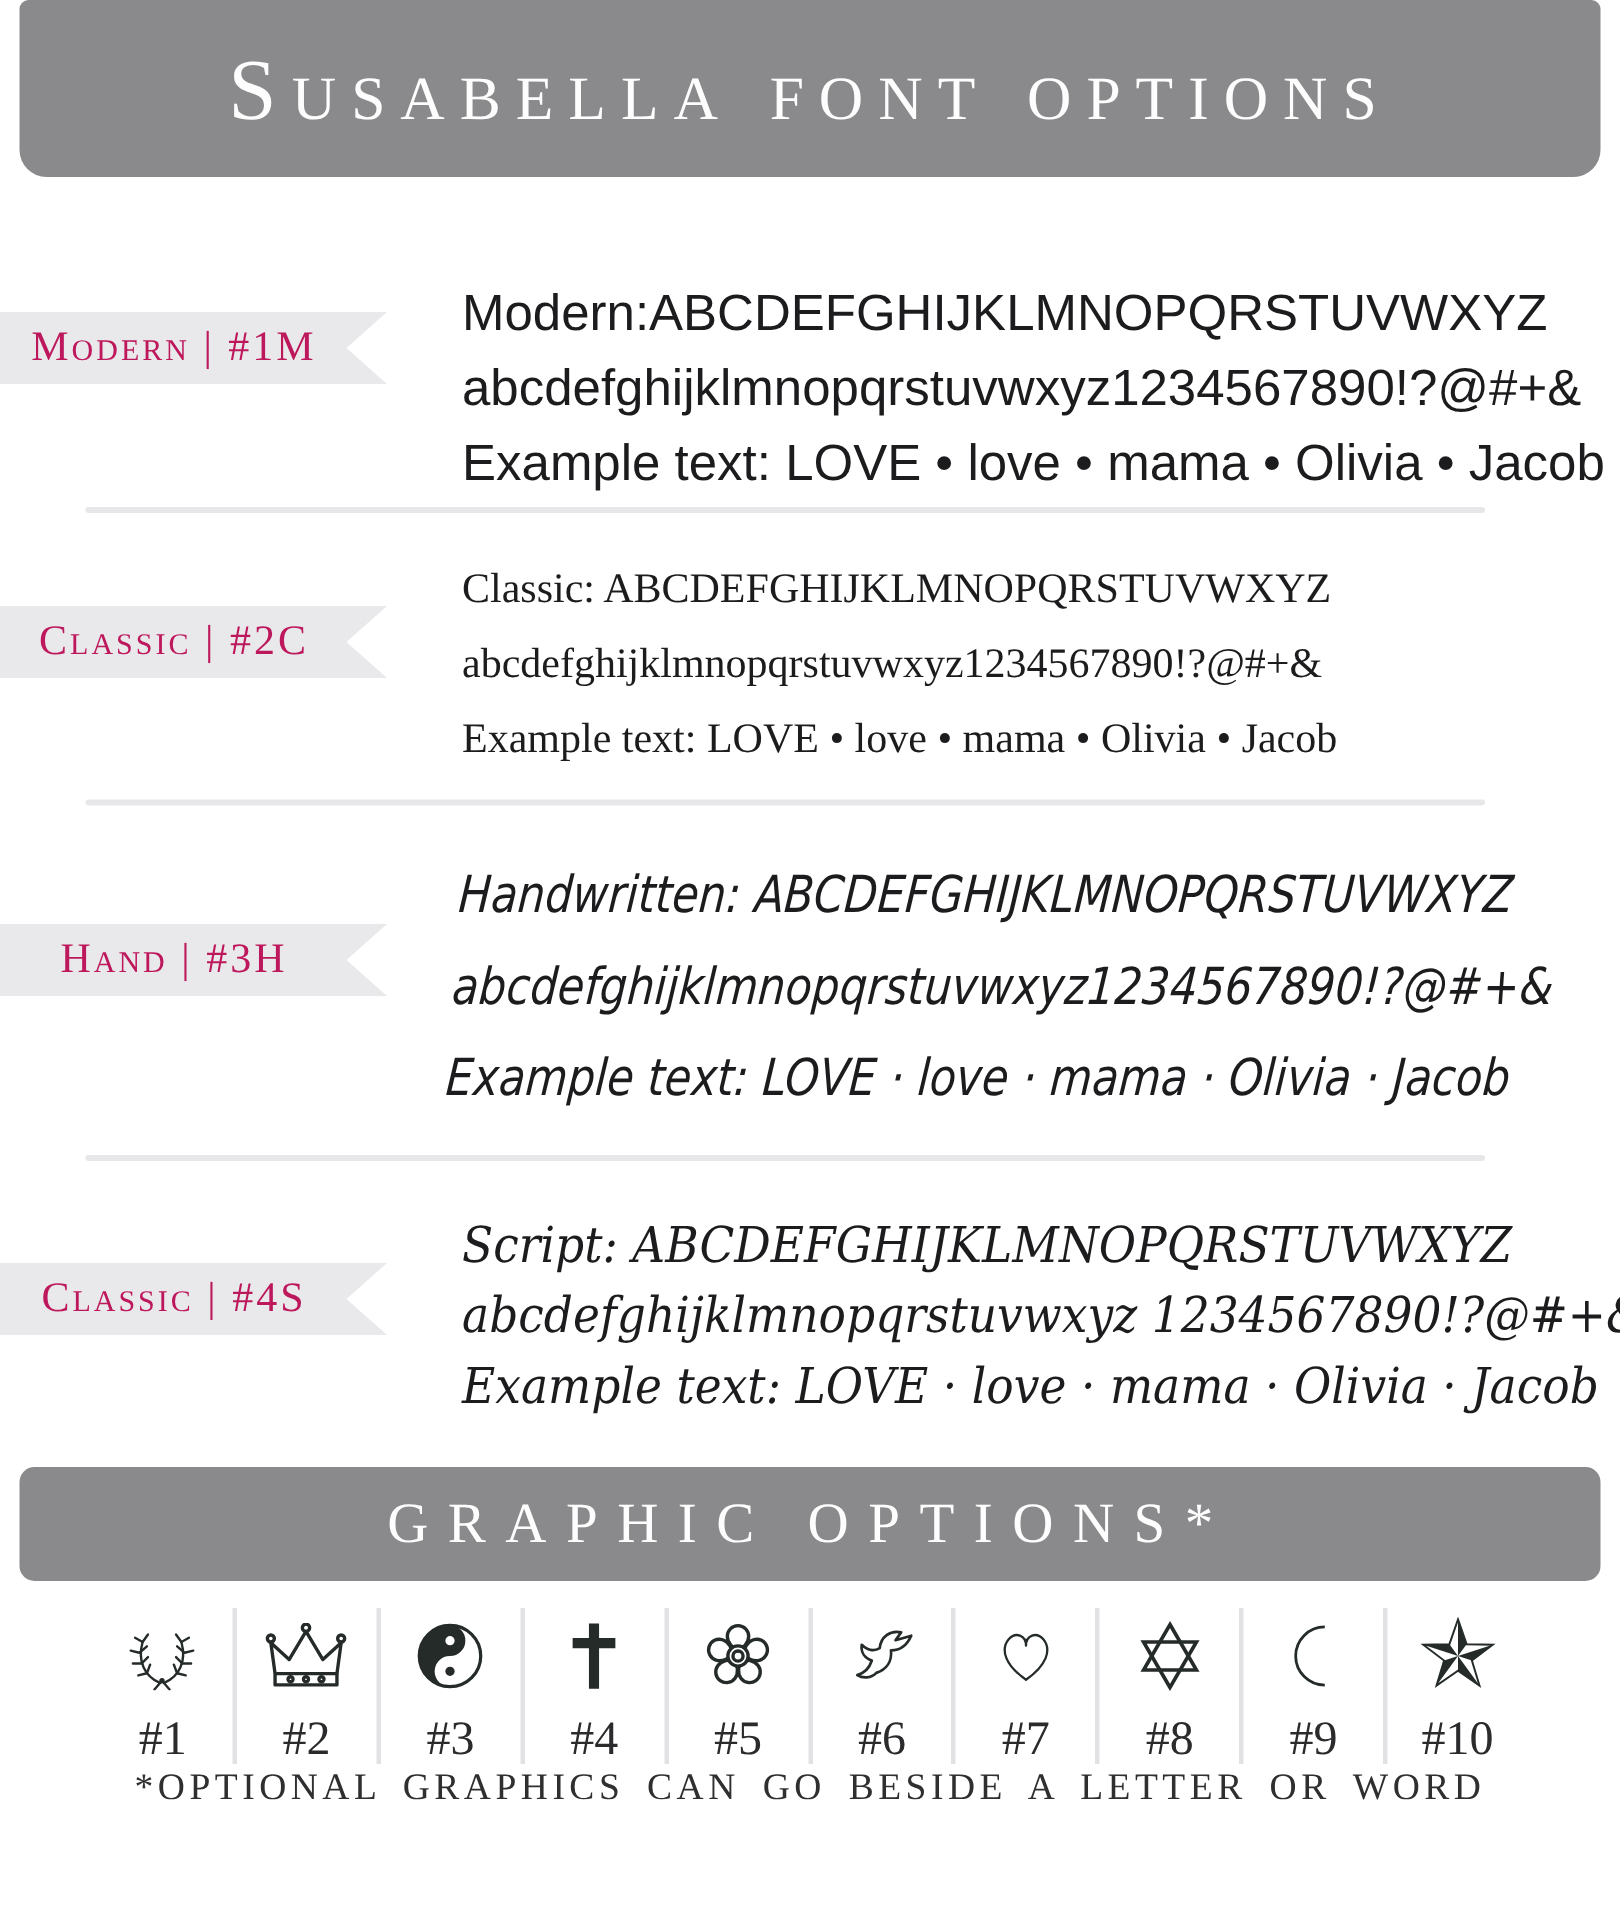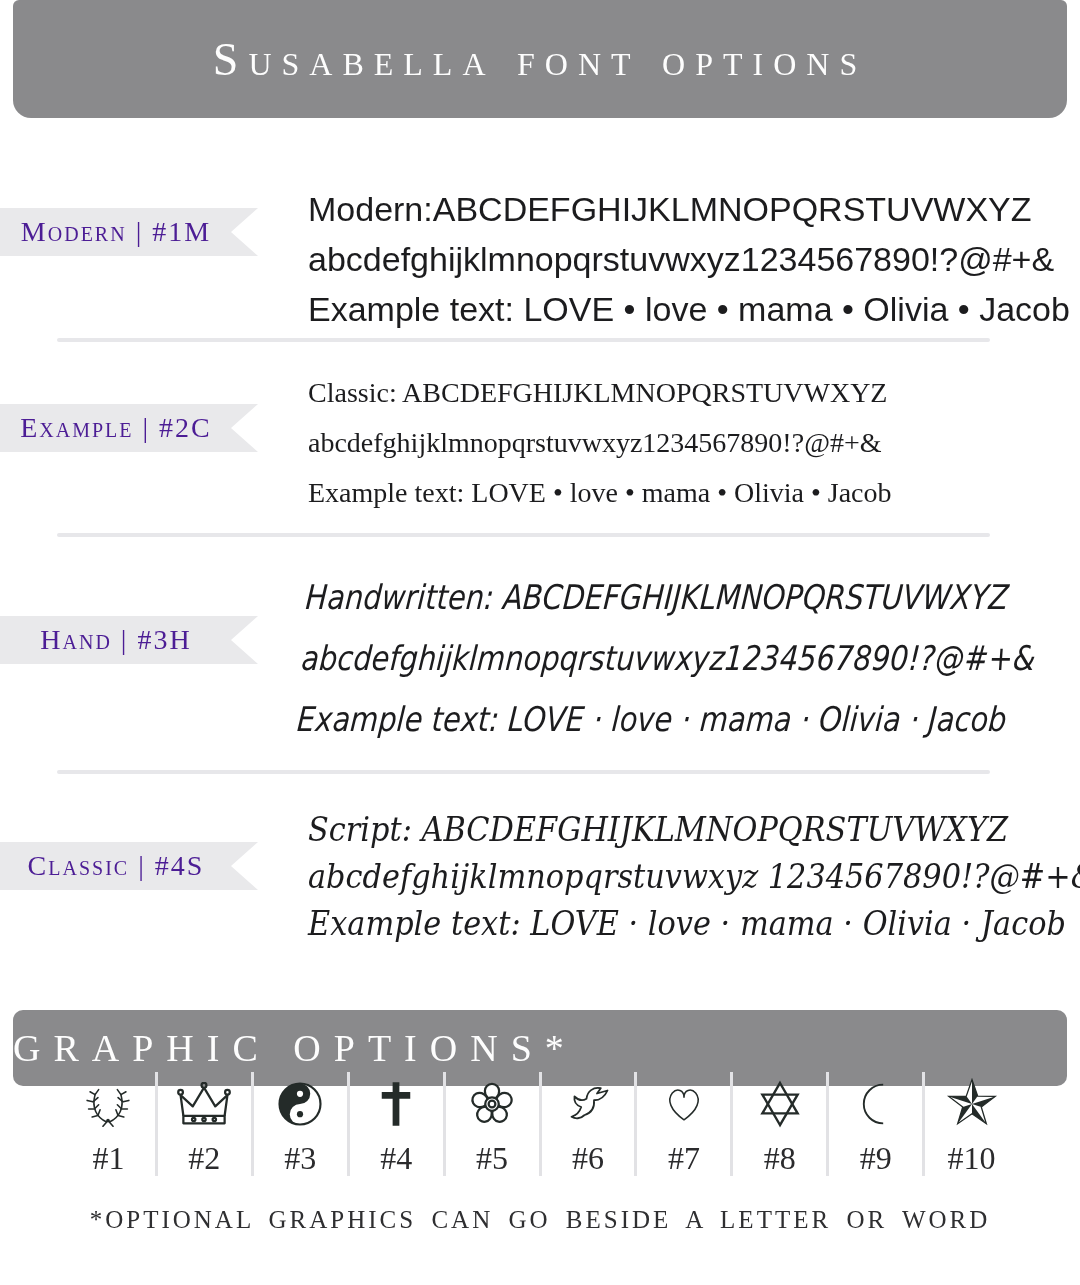--- a/index.html
+++ b/index.html
@@ -8,72 +8,72 @@
     font-family:"Liberation Serif", serif;overflow:hidden;
     -webkit-font-smoothing:antialiased;
   }
   
   .top-banner{
     position:absolute;left:13px;top:0;width:1054px;height:118px;
     background:#8a8a8c;border-radius:6px 6px 18px 18px;
     display:flex;align-items:center;justify-content:center;
   }
   .top-banner .title{
-    color:#fdfdfd;font-variant:small-caps;font-size:46px;
+    color:#fdfdfd;font-variant:small-caps;font-size:58px;
     letter-spacing:10px;white-space:nowrap;
   }
   
   .ribbon{
     position:absolute;left:0;width:258px;height:48px;background:#e9e9eb;
     clip-path:polygon(0 0,100% 0,calc(100% - 27px) 50%,100% 100%,0 100%);
     display:flex;align-items:center;justify-content:center;
   }
   .ribbon span{
-    padding-right:26px;color:#4c1d95;font-variant:small-caps;
+    padding-right:26px;color:#be185d;font-variant:small-caps;
     font-size:28px;letter-spacing:2px;white-space:nowrap;
   }
   
   .sample{position:absolute;left:308px;color:#1c1c1e;white-space:nowrap;}
   .sample div{white-space:nowrap;}
   .sample.modern{top:170px;font-family:"Liberation Sans", sans-serif;font-size:34px;line-height:50px;margin-top:14px;}
   .sample.classic{top:368px;font-family:"Liberation Serif", serif;font-size:28px;line-height:50px;}
   .sample.hand{
     top:567px;font-family:"DejaVu Sans", cursive;font-style:italic;
     font-size:34px;line-height:61px;transform:skewX(-4deg) scaleX(.85);transform-origin:0 0;
   }
   .sample.script{
     top:806px;font-family:"DejaVu Serif", cursive;font-style:italic;
     font-size:33px;line-height:47px;transform:scaleX(.92);transform-origin:0 0;
   }
   
   .divider{position:absolute;left:57px;width:933px;height:4px;background:#e7e7ea;border-radius:2px;}
   
   .graphic-banner{
-    position:absolute;left:13px;top:1010px;width:1054px;height:76px;
+    position:absolute;left:13px;top:978px;width:1054px;height:76px;
     background:#8a8a8c;border-radius:10px;
-    display:flex;align-items:center;
+    display:flex;align-items:center;justify-content:center;
   }
   .graphic-banner .gtitle{
     color:#fdfdfd;font-size:38px;letter-spacing:13px;white-space:nowrap;
   }
   .graphics-row{
     position:absolute;left:62px;top:1072px;width:956px;height:104px;
     display:flex;align-items:stretch;
   }
   .gcell{
     flex:1 1 0;display:flex;flex-direction:column;align-items:center;
     justify-content:space-between;padding:2px 0 0 0;
   }
   .gcell + .gcell{border-left:3px solid #e2e2e5;}
   .gicon{
     height:60px;display:flex;align-items:center;justify-content:center;color:#242b29;
   }
   .glabel{font-size:32px;color:#2b2b2d;line-height:36px;}
   .footnote{
-    position:absolute;left:0;top:1206px;width:1080px;text-align:center;
+    position:absolute;left:0;top:1178px;width:1080px;text-align:center;
     font-size:25px;letter-spacing:3px;word-spacing:6px;color:#2f2f31;white-space:nowrap;
   }
 </style>
 </head>
 <body>
 
 <header class="top-banner">
   <div class="title">Susabella font options</div>
 </header>
 
@@ -81,21 +81,21 @@
   <span>Modern | #1M</span>
 </div>
 <div class="sample modern">
   <div>Modern:ABCDEFGHIJKLMNOPQRSTUVWXYZ</div>
   <div>abcdefghijklmnopqrstuvwxyz1234567890!?@#+&amp;</div>
   <div>Example text: LOVE • love • mama • Olivia • Jacob</div>
 </div>
 <div class="divider" style="top:338px"></div>
 
 <div class="ribbon" style="top:404px">
-  <span>Example | #2C</span>
+  <span>Classic | #2C</span>
 </div>
 <div class="sample classic">
   <div>Classic: ABCDEFGHIJKLMNOPQRSTUVWXYZ</div>
   <div>abcdefghijklmnopqrstuvwxyz1234567890!?@#+&amp;</div>
   <div>Example text: LOVE • love • mama • Olivia • Jacob</div>
 </div>
 <div class="divider" style="top:533px"></div>
 
 <div class="ribbon" style="top:616px">
   <span>Hand | #3H</span>

